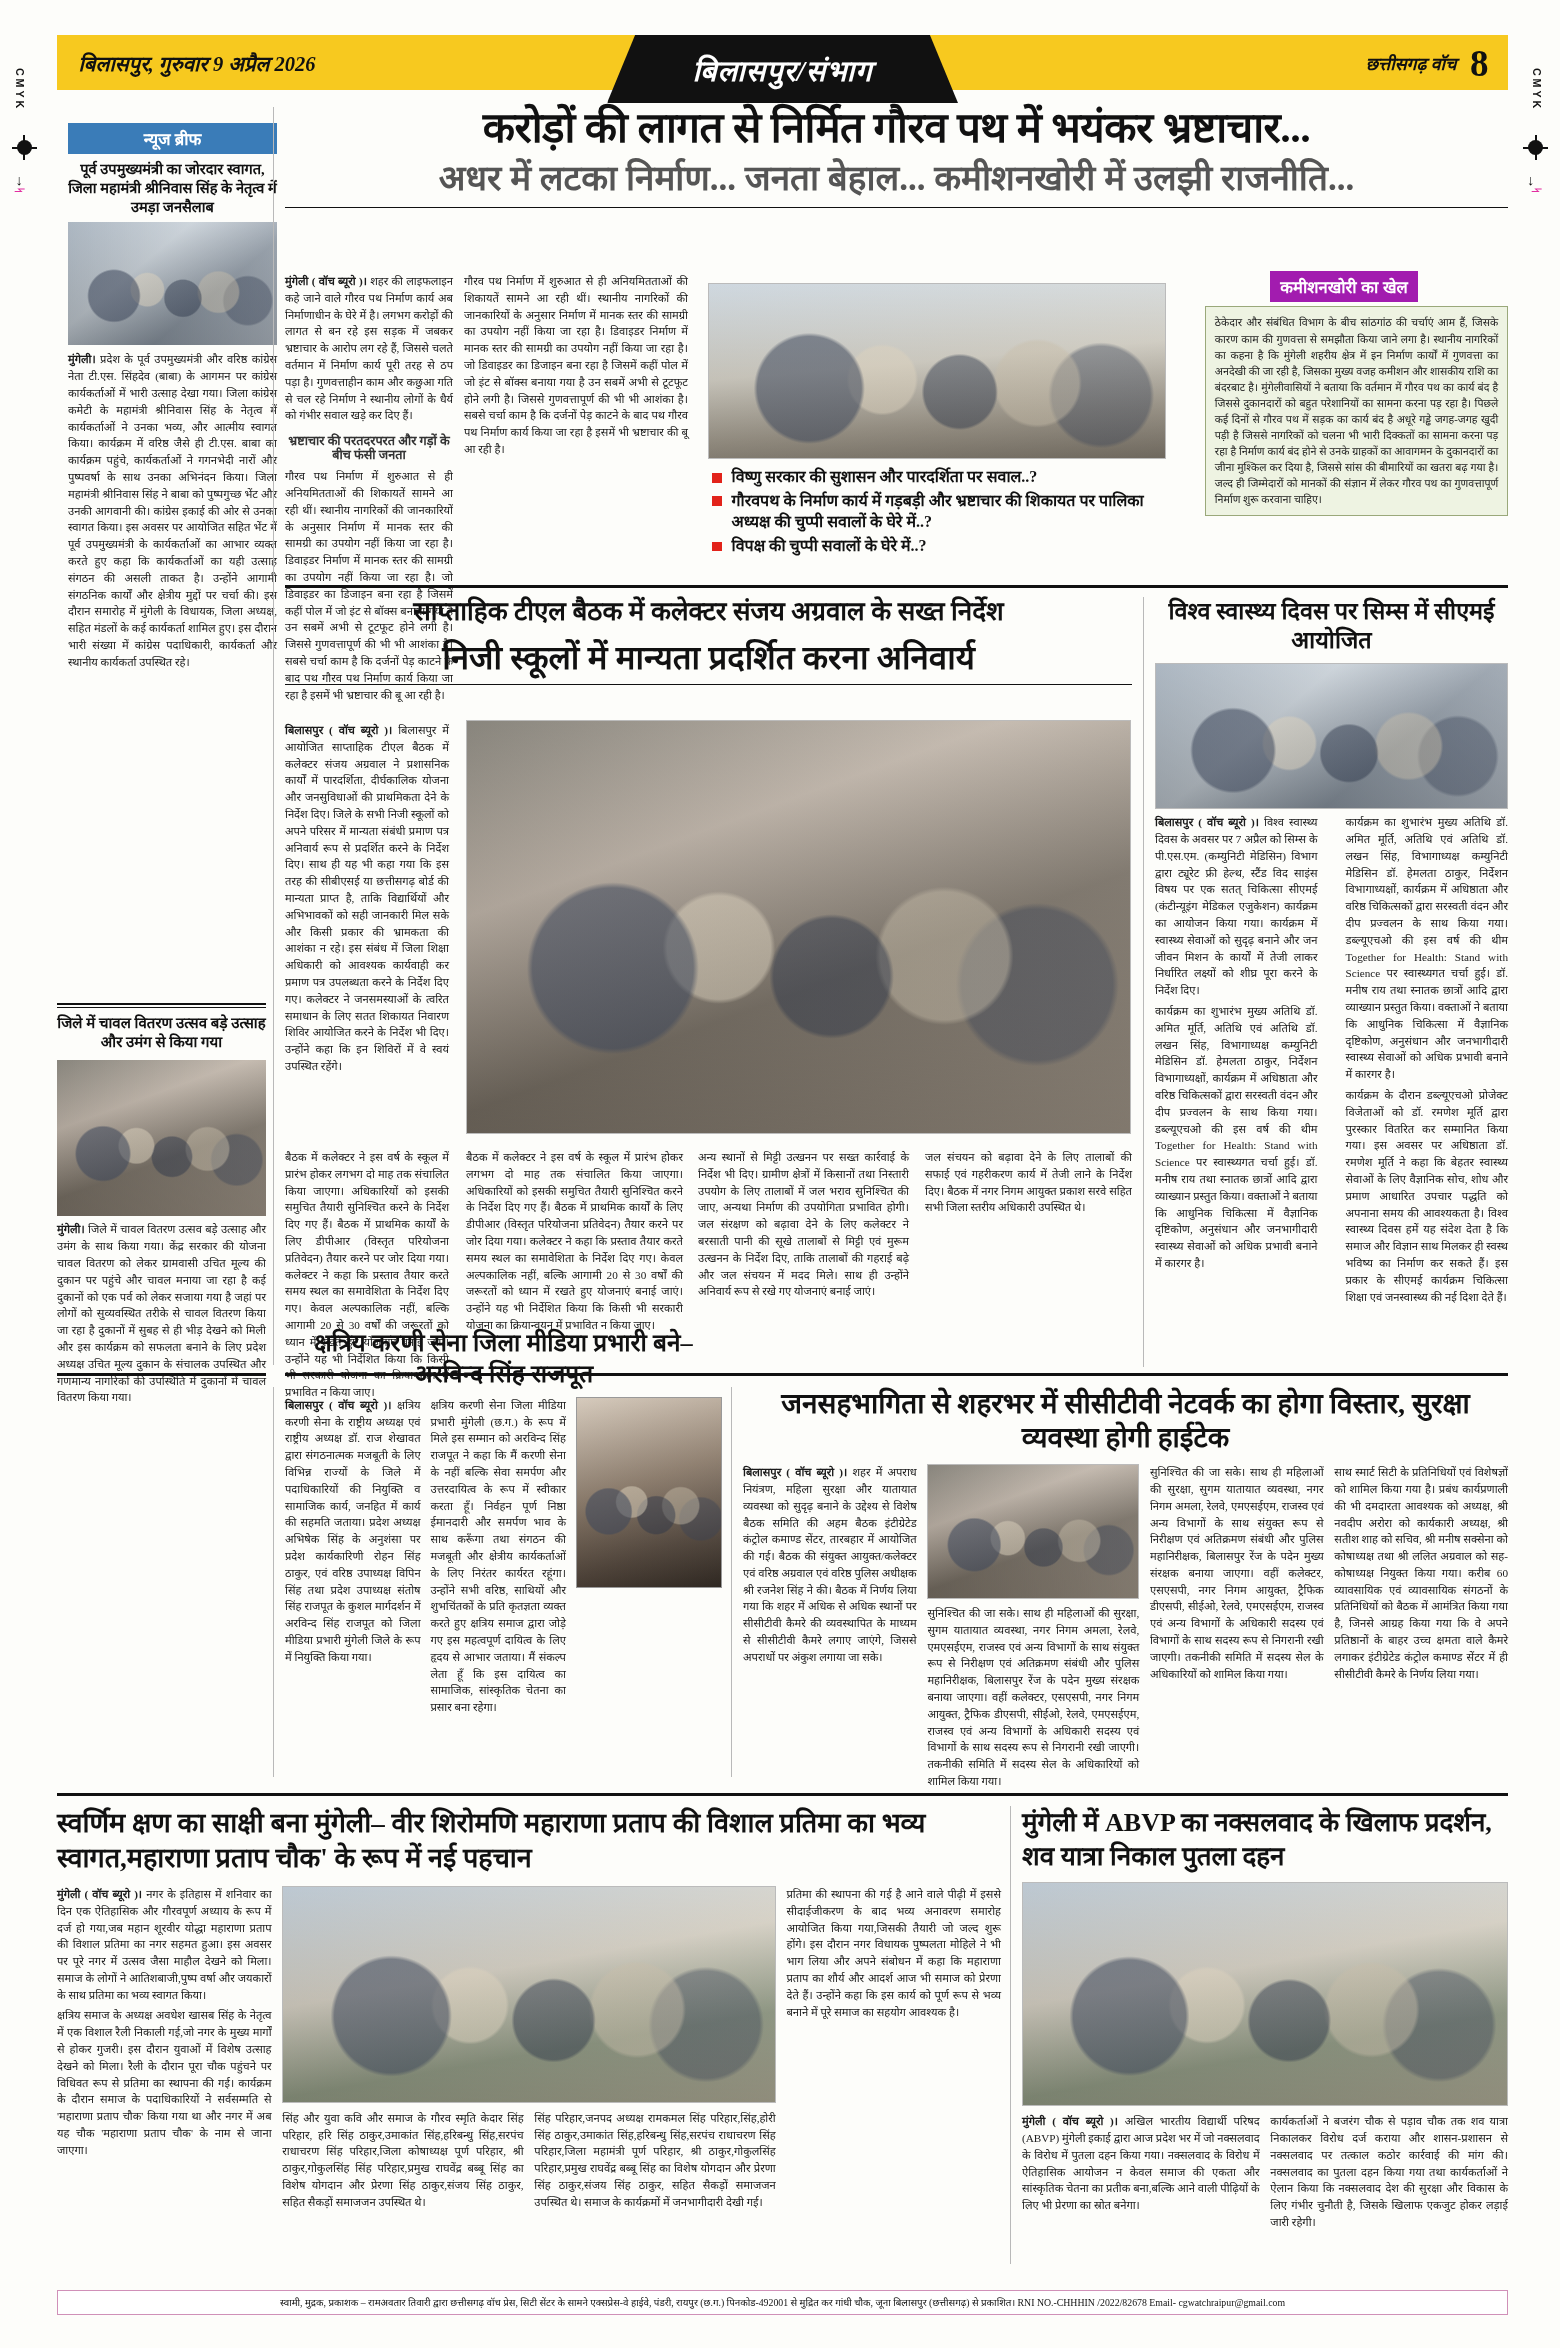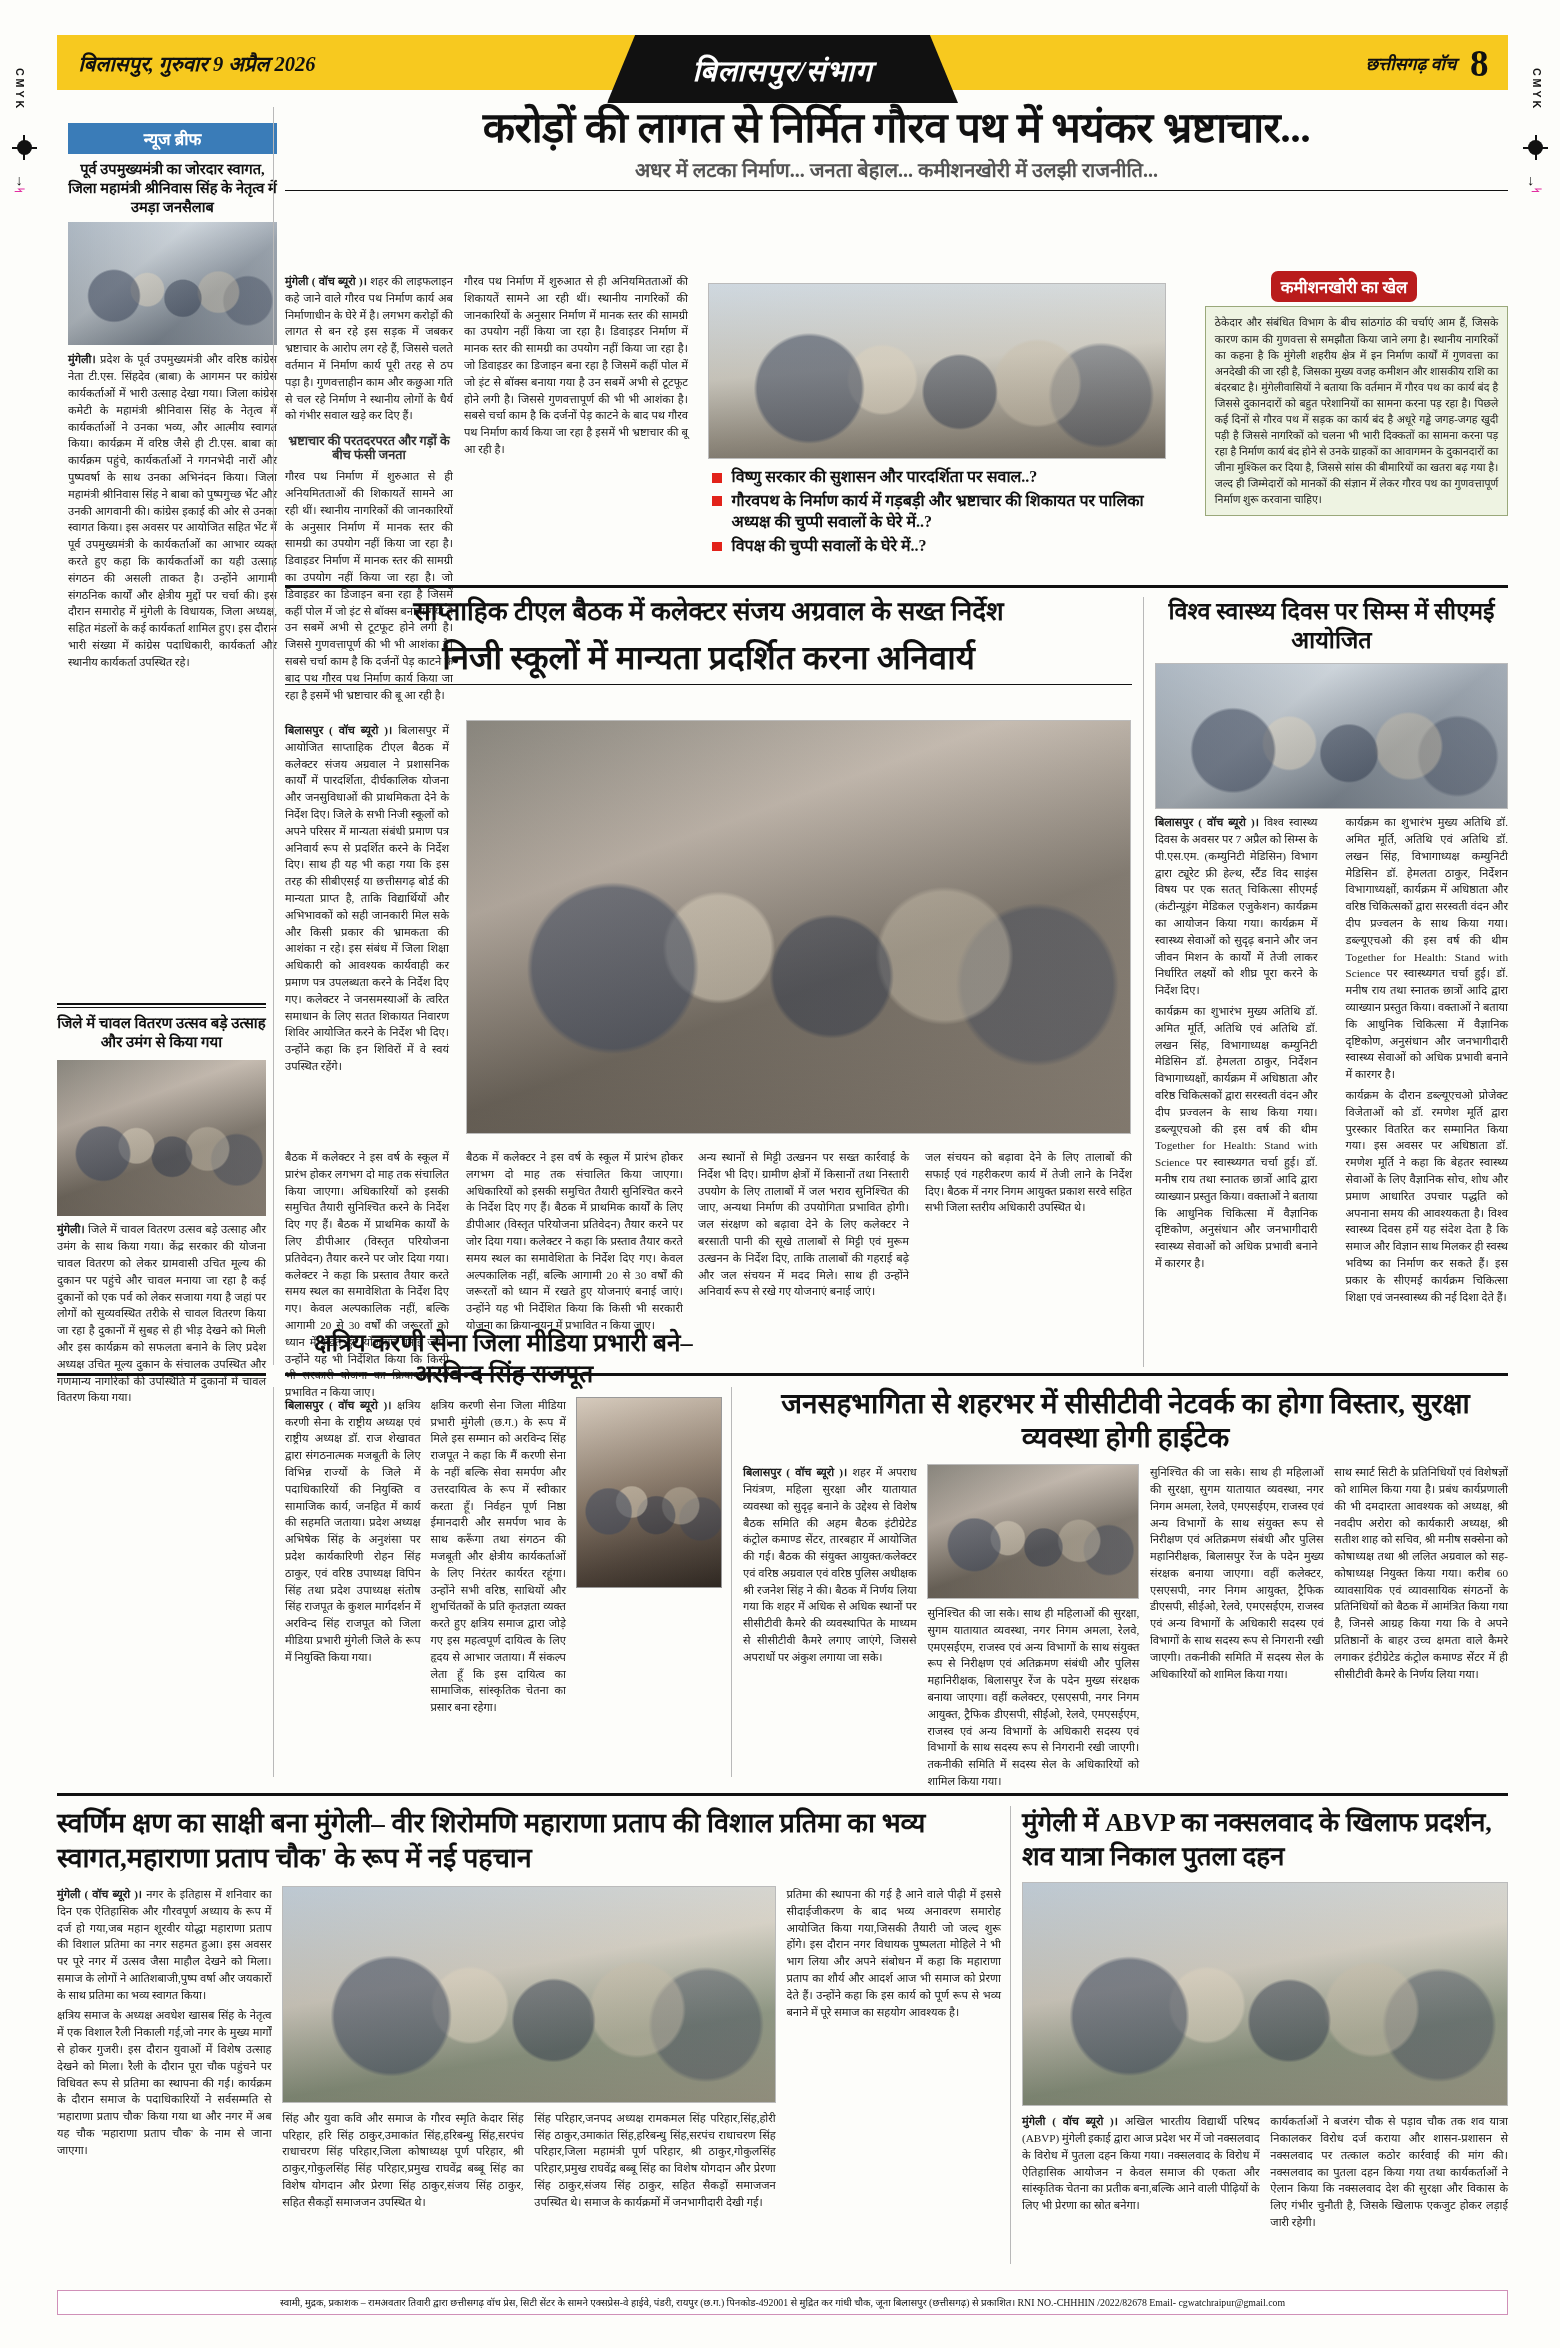--- a/index.html
+++ b/index.html
@@ -102,23 +102,23 @@
 
   .col-divider { position:absolute; width:1px; background:#b9b9b9; }
 
   
   .brief-head {
     background:#3a7cb8; color:#fff; text-align:center;
     font-family:"Liberation Serif", serif; font-weight:bold;
     font-size:16.6px; padding:3.9px 0;
   }
   .red-band {
-    background:#b91c1c; color:#fff; font-weight:bold;
-    font-family:Liberation Serif, serif; text-align:center;
-    font-size:16.6px; padding:3.9px 9.8px; display:inline-block;border-radius:7px;
+    background:#a21caf; color:#fff; font-weight:bold;
+    font-family:Liberation Sans, sans-serif; text-align:center;
+    font-size:16.6px; padding:3.9px 9.8px; display:inline-block;
   }
   .green-box {
     background:#eef3e2; border:1px solid #9aa87a;
   }
   .q-list { list-style:none; }
   .q-list li {
     font-family:"Liberation Serif", serif; font-weight:bold;
     font-size:16px; line-height:1.35; color:#111;
     position:relative; padding-left:19.5px; margin-bottom:2px;
   }
@@ -188,21 +188,21 @@
     <div class="body-text" style="margin-top:5.9px;">
       <span class="byline">मुंगेली।</span>
       <span>जिले में चावल वितरण उत्सव बड़े उत्साह और उमंग के साथ किया गया। केंद्र सरकार की योजना चावल वितरण को लेकर ग्रामवासी उचित मूल्य की दुकान पर पहुंचे और चावल मनाया जा रहा है कई दुकानों को एक पर्व को लेकर सजाया गया है जहां पर लोगों को सुव्यवस्थित तरीके से चावल वितरण किया जा रहा है दुकानों में सुबह से ही भीड़ देखने को मिली और इस कार्यक्रम को सफलता बनाने के लिए प्रदेश अध्यक्ष उचित मूल्य दुकान के संचालक उपस्थित और गणमान्य नागरिकों की उपस्थिति में दुकानों में चावल वितरण किया गया।</span>
     </div>
   </div>
 
   <div class="col-divider" style="left:273px; top:107px; height:1258px;"></div>
 
   <div style="position:absolute; left:285px; top:105px; width:1223px;">
     <div class="hl" style="font-size:42px; text-align:center; letter-spacing:-0.5px;">करोड़ों की लागत से निर्मित गौरव पथ में भयंकर भ्रष्टाचार...</div>
-    <div class="hl" style="font-size:20px; text-align:center; color:#555; margin-top:6.8px;">अधर में लटका निर्माण... जनता बेहाल... कमीशनखोरी में उलझी राजनीति...</div>
+    <div class="hl" style="font-size:35px; text-align:center; color:#555; margin-top:6.8px;">अधर में लटका निर्माण... जनता बेहाल... कमीशनखोरी में उलझी राजनीति...</div>
     <div class="rule-thin" style="margin-top:8.8px;"></div>
   </div>
 
   <div style="position:absolute; left:285px; top:273px; width:168px;">
     <div class="body-text">
       <span class="byline">मुंगेली ( वॉच ब्यूरो )।</span>
       <span>शहर की लाइफलाइन कहे जाने वाले गौरव पथ निर्माण कार्य अब निर्माणाधीन के घेरे में है। लगभग करोड़ों की लागत से बन रहे इस सड़क में जबकर भ्रष्टाचार के आरोप लग रहे हैं, जिससे चलते वर्तमान में निर्माण कार्य पूरी तरह से ठप पड़ा है। गुणवत्ताहीन काम और कछुआ गति से चल रहे निर्माण ने स्थानीय लोगों के धैर्य को गंभीर सवाल खड़े कर दिए हैं।</span>
     </div>
     <div class="hl" style="font-size:12.7px; text-align:center; margin:9.8px 0 5.9px; color:#333;">भ्रष्टाचार की परतदरपरत और गड़ों के बीच फंसी जनता</div>
     <div class="body-text">गौरव पथ निर्माण में शुरुआत से ही अनियमितताओं की शिकायतें सामने आ रही थीं। स्थानीय नागरिकों की जानकारियों के अनुसार निर्माण में मानक स्तर की सामग्री का उपयोग नहीं किया जा रहा है। डिवाइडर निर्माण में मानक स्तर की सामग्री का उपयोग नहीं किया जा रहा है। जो डिवाइडर का डिजाइन बना रहा है जिसमें कहीं पोल में जो इंट से बॉक्स बनाया गया है उन सबमें अभी से टूटफूट होने लगी है। जिससे गुणवत्तापूर्ण की भी भी आशंका है। सबसे चर्चा काम है कि दर्जनों पेड़ काटने के बाद पथ गौरव पथ निर्माण कार्य किया जा रहा है इसमें भी भ्रष्टाचार की बू आ रही है।</div>

